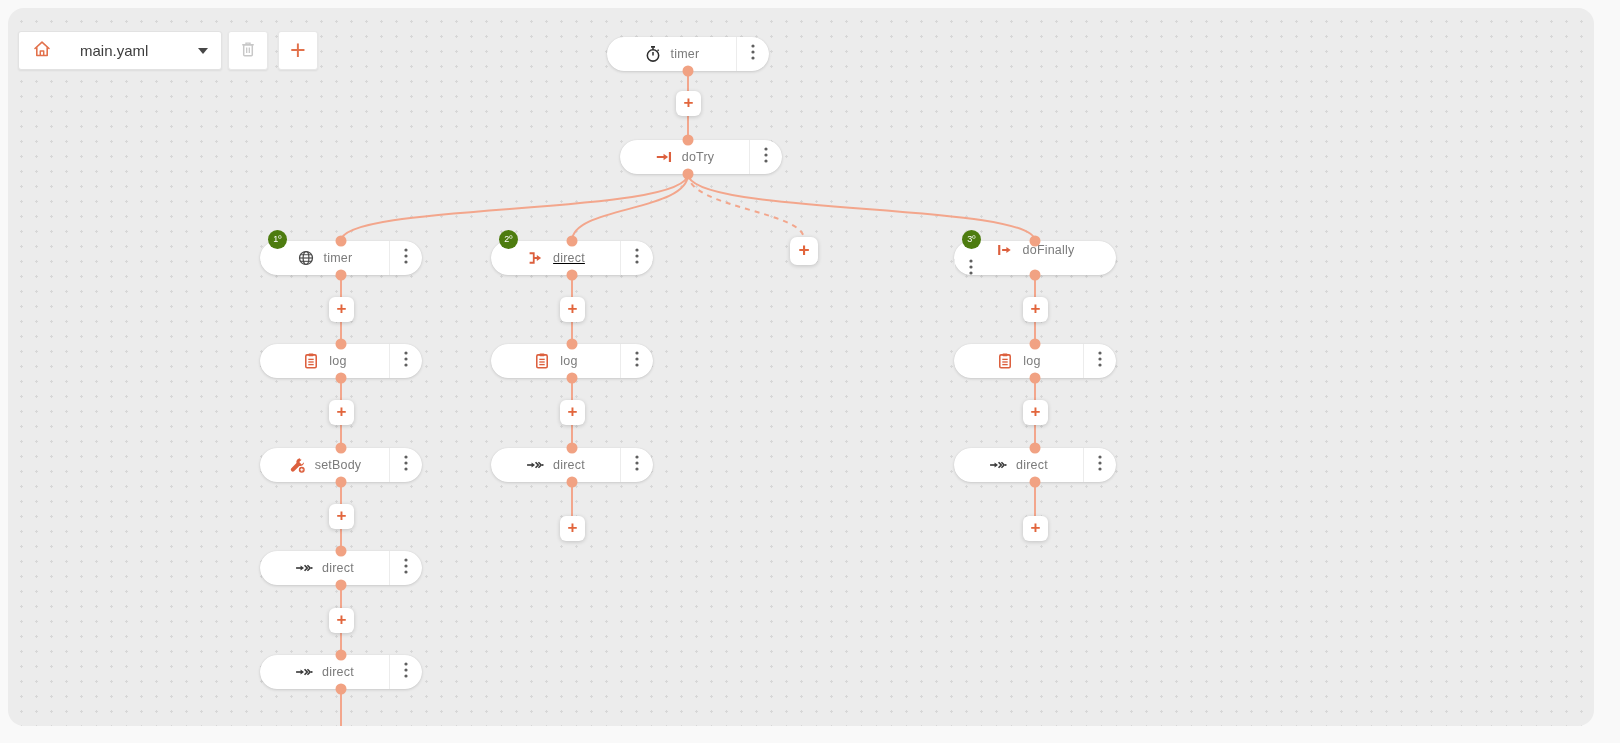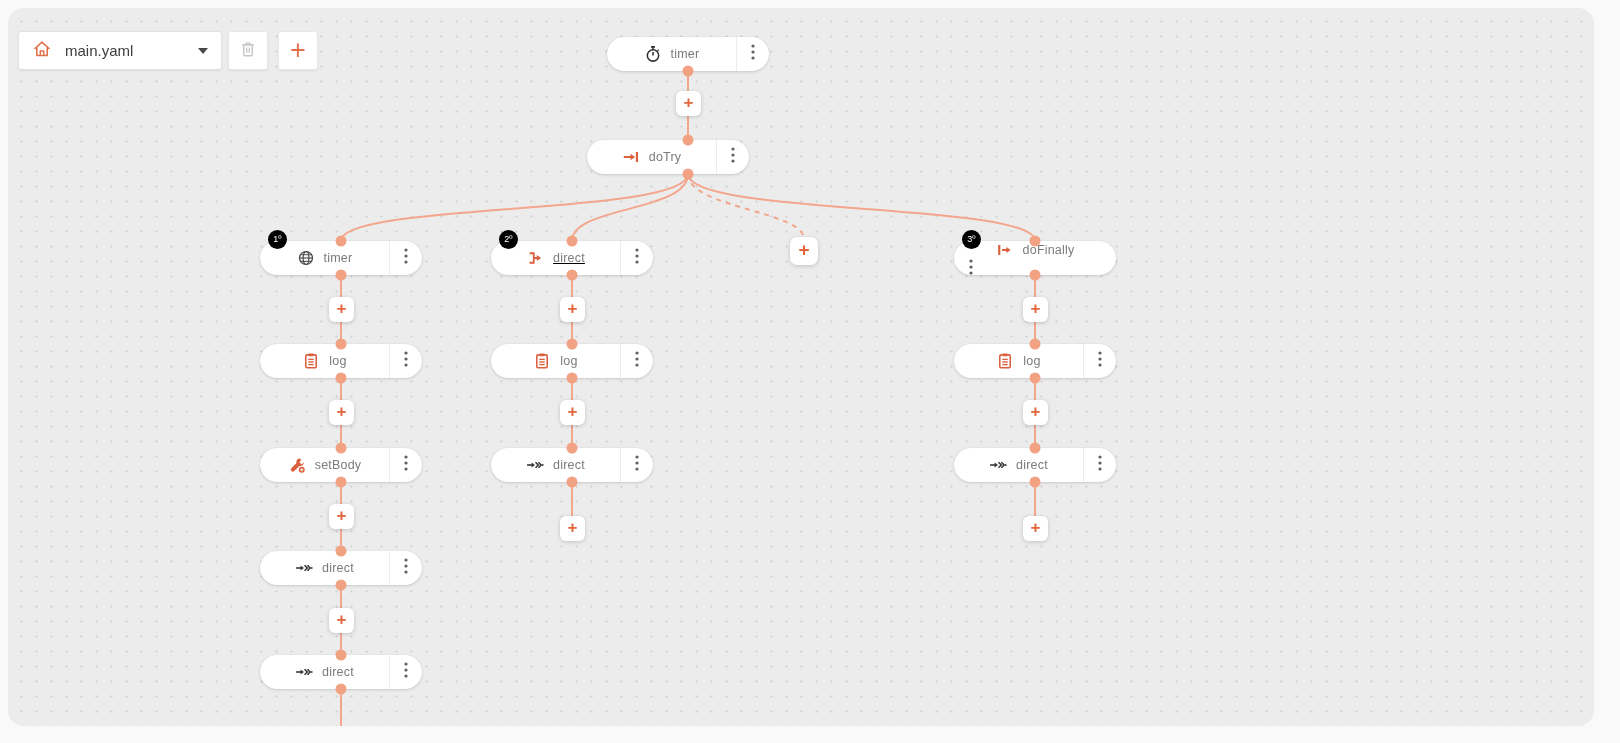--- a/index.html
+++ b/index.html
@@ -40,41 +40,41 @@
   }
   .node-menu {
     width:33px; border-left:1px solid #ececec;
     display:flex; align-items:center; justify-content:center;
     border-radius:0 17px 17px 0; cursor:pointer;
   }
   .nicon { display:flex; align-items:center; }
   .nlabel { font-size:12.5px; color:#7b7b7b; letter-spacing:.2px; }
   .badge {
     position:absolute; left:8px; top:-11px; width:19px; height:19px;
-    border-radius:50%; background:#000000; color:#fff;
+    border-radius:50%; background:#4d7c0f; color:#fff;
     font-size:9px; line-height:19px; text-align:center; z-index:3;
   }
 
   
   .add-btn {
     position:absolute; width:25px; height:25px;
     background:#fff; border-radius:6px;
     box-shadow:0 1px 4px rgba(0,0,0,.18);
     color:#e2653c; font-size:17px; font-weight:600; line-height:23px;
     text-align:center; z-index:3; cursor:pointer;
   }
   .add-btn.big { width:28px; height:28px; font-size:19px; line-height:26px; border-radius:7px; }
 
   
   .toolbar { position:absolute; left:10px; top:23px; display:flex; z-index:5; }
   .file-select {
     width:204px; height:39px; background:#fff;
     border:1px solid #e2e2e2; border-radius:3px;
     box-shadow:0 1px 2px rgba(0,0,0,.07);
-    display:flex; align-items:center; padding:0 13px; gap:13px; cursor:pointer;justify-content:center;
+    display:flex; align-items:center; padding:0 13px; gap:28px; cursor:pointer;justify-content:center;
   }
   .file-name { flex:1; font-size:15px; color:#3d3d3d; }
   .caret-down {
     width:0; height:0; border-left:5px solid transparent;
     border-right:5px solid transparent; border-top:6px solid #474747;
   }
   .tool-btn {
     width:40px; height:39px; background:#fff; border-radius:3px;
     border:1px solid #e7e7e7;
     box-shadow:0 1px 2px rgba(0,0,0,.07);
@@ -129,21 +129,21 @@
       <span>
         <svg width="4" height="16" viewBox="0 0 4 16">
             <circle cx="2" cy="2" r="1.6" fill="#5f5f5f"></circle>
             <circle cx="2" cy="8" r="1.6" fill="#5f5f5f"></circle>
             <circle cx="2" cy="14" r="1.6" fill="#5f5f5f"></circle>
           </svg>
       </span>
     </div>
   </div>
 
-  <div class="node" style="left:579px; top:132px;">
+  <div class="node" style="left:612px; top:132px;">
     <div class="node-main">
       <span class="nicon">
         <svg width="18" height="18" viewBox="0 0 20 20">
           <line x1="2" y1="10" x2="10.5" y2="10" stroke="#dc5f3d" stroke-width="2.2"></line>
           <polygon points="9.5,6.3 14.5,10 9.5,13.7" fill="#dc5f3d"></polygon>
           <line x1="16.6" y1="4.5" x2="16.6" y2="15.5" stroke="#dc5f3d" stroke-width="2.4"></line>
         </svg>
       </span>
       <span class="nlabel">doTry</span>
     </div>

